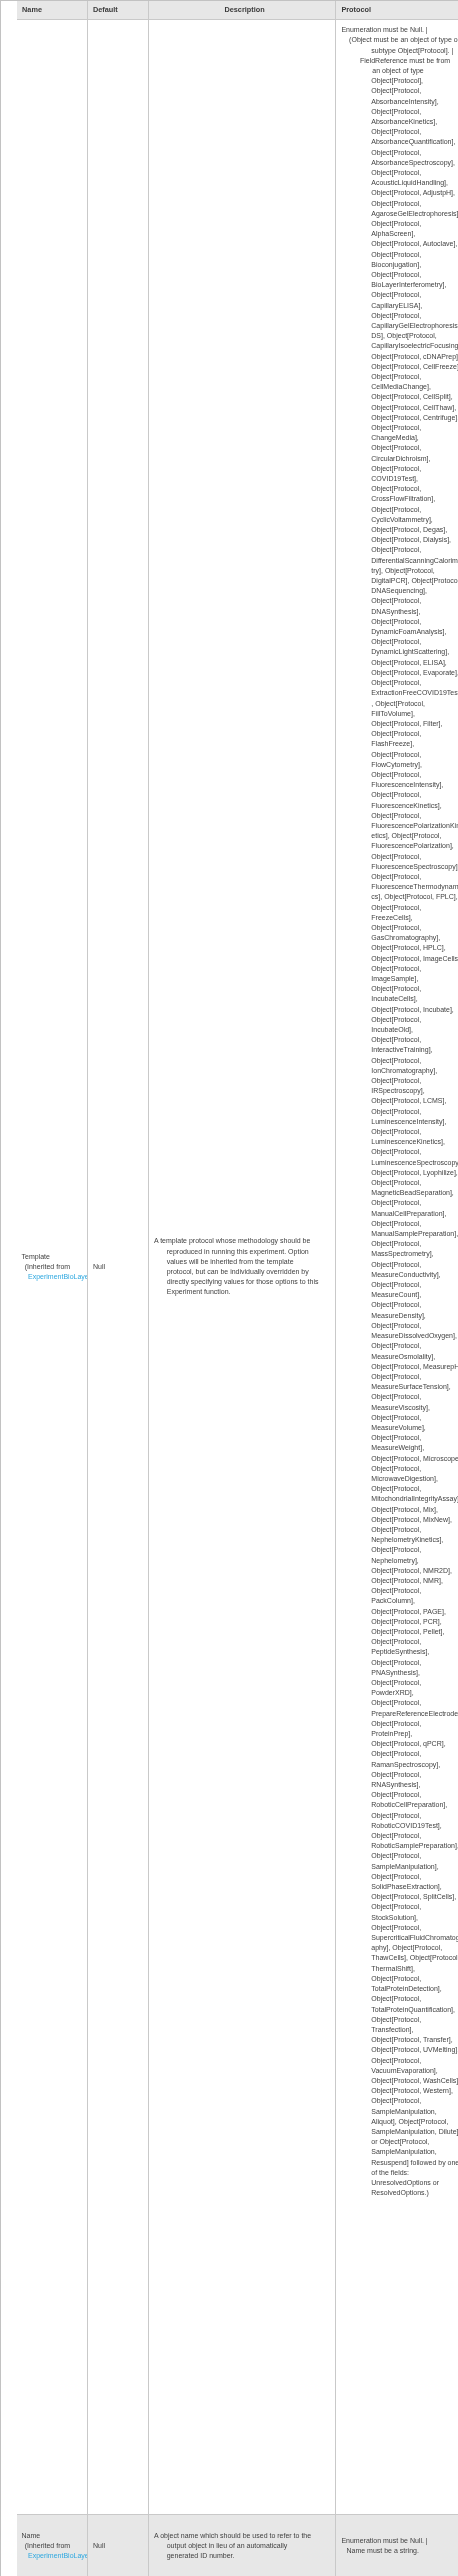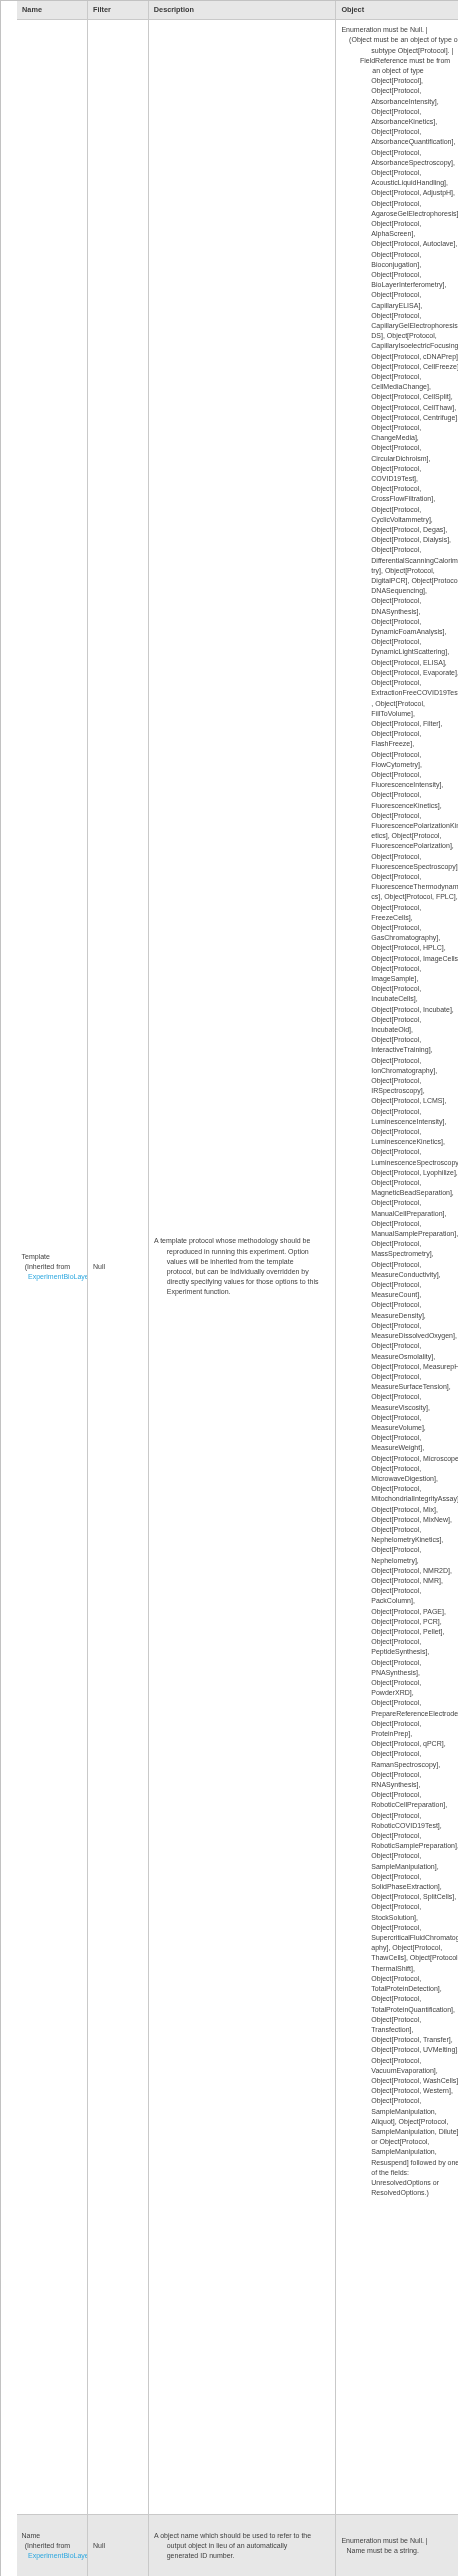--- a/index.html
+++ b/index.html
@@ -18,21 +18,21 @@
   }
   .row { display: flex; width: 100%; margin-left: 16px; }
   .cell {
     overflow: hidden;
     border-right: 0.6px solid #c9c9c9;
     position: relative;
   }
   .cell:last-child { border-right: none; }
   .col-name    { width: 71px; }
   .col-default { width: 61px;  }
-  .col-desc    { width: 188px; }
+  .col-desc    { width: 188px; justify-content: center; }
   .col-pattern { width: 137px; }
 
   
   .header-row {
     height: 19px;
     background: #e7e7e7;
     border-bottom: 0.6px solid #c9c9c9;
   }
   .header-row .cell {
     display: flex;
@@ -98,27 +98,27 @@
 </head>
 <body>
 
 <div class="doc-table">
 
   <div class="row header-row">
     <div class="cell col-name">
       <span>Name</span>
     </div>
     <div class="cell col-default">
-      <span>Filter</span>
+      <span>Default</span>
     </div>
     <div class="cell col-desc">
       <span>Description</span>
     </div>
     <div class="cell col-pattern">
-      <span>Object</span>
+      <span>Protocol</span>
     </div>
   </div>
 
   <div class="row row-template">
     <div class="cell col-name">
       <div class="v-center">
         <div class="name-line1">Template</div>
         <div class="name-line2">(Inherited from</div>
         <div class="name-line3">
           <a href="#" class="doclink">ExperimentBioLayerInterferometry)</a>

